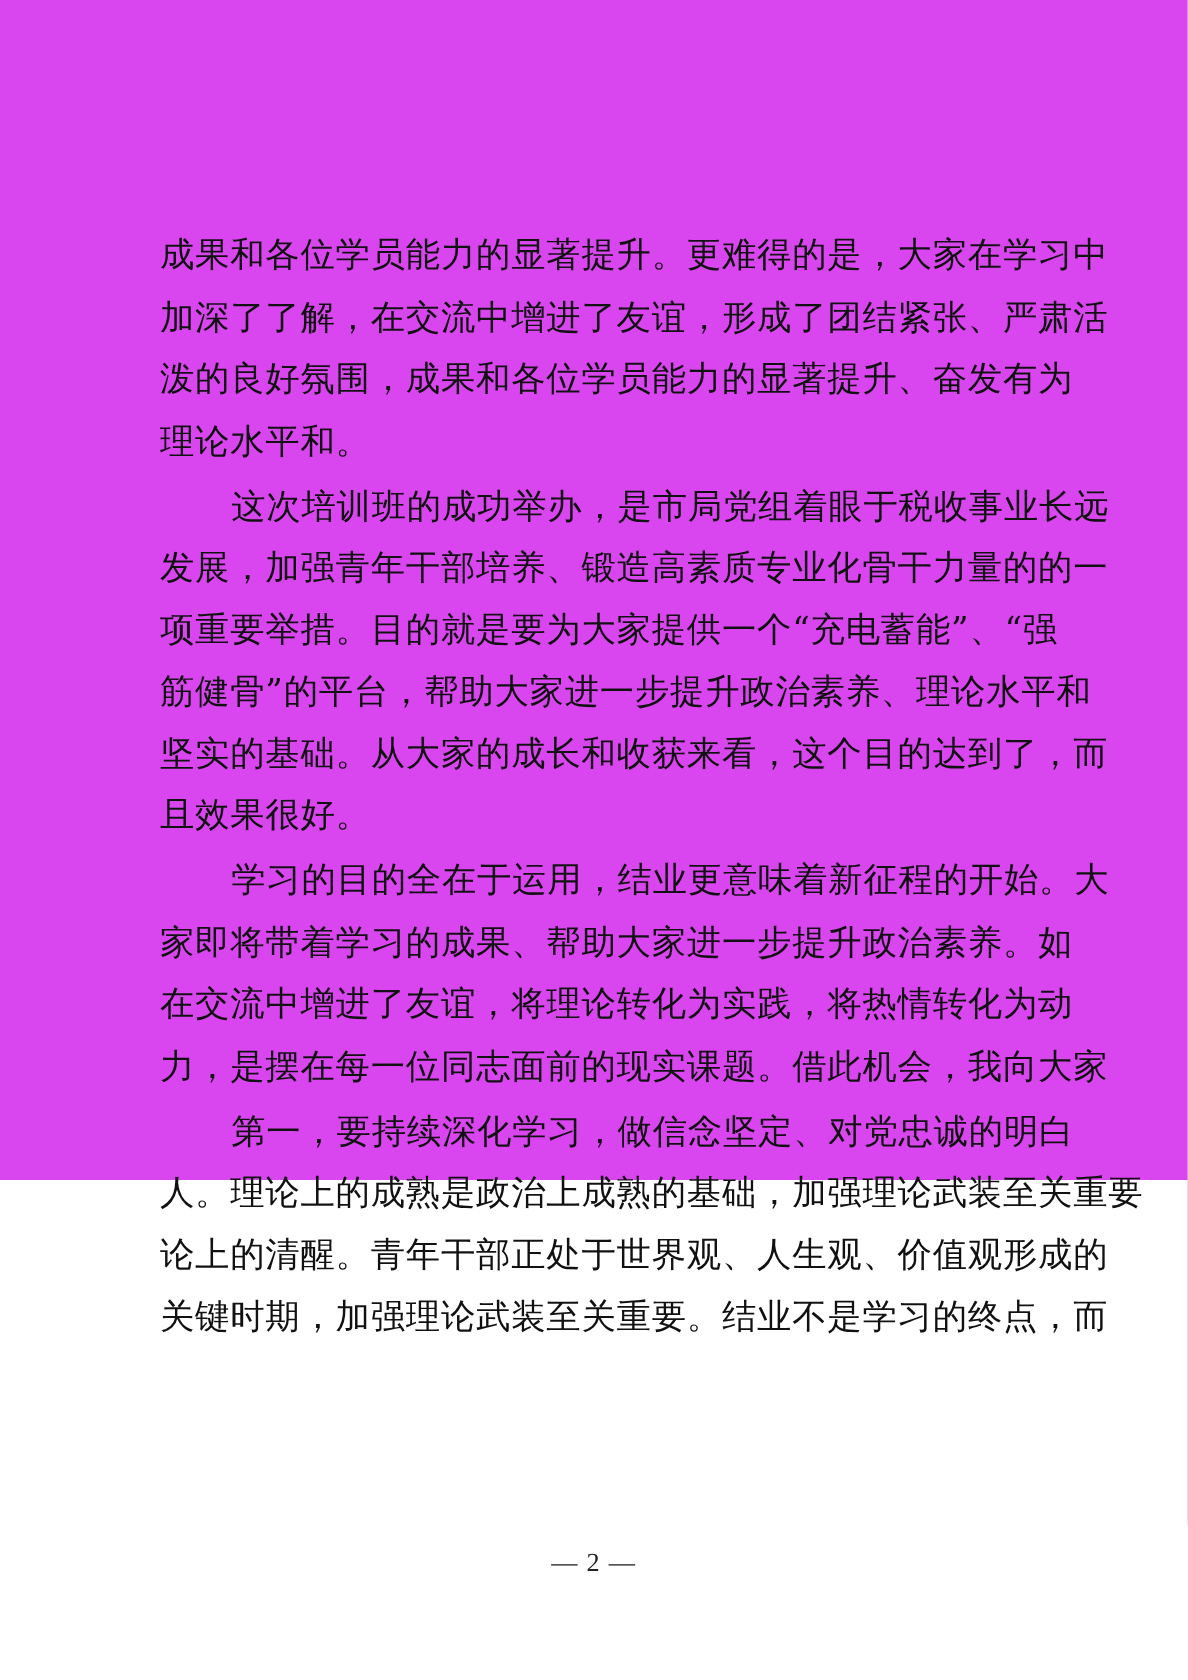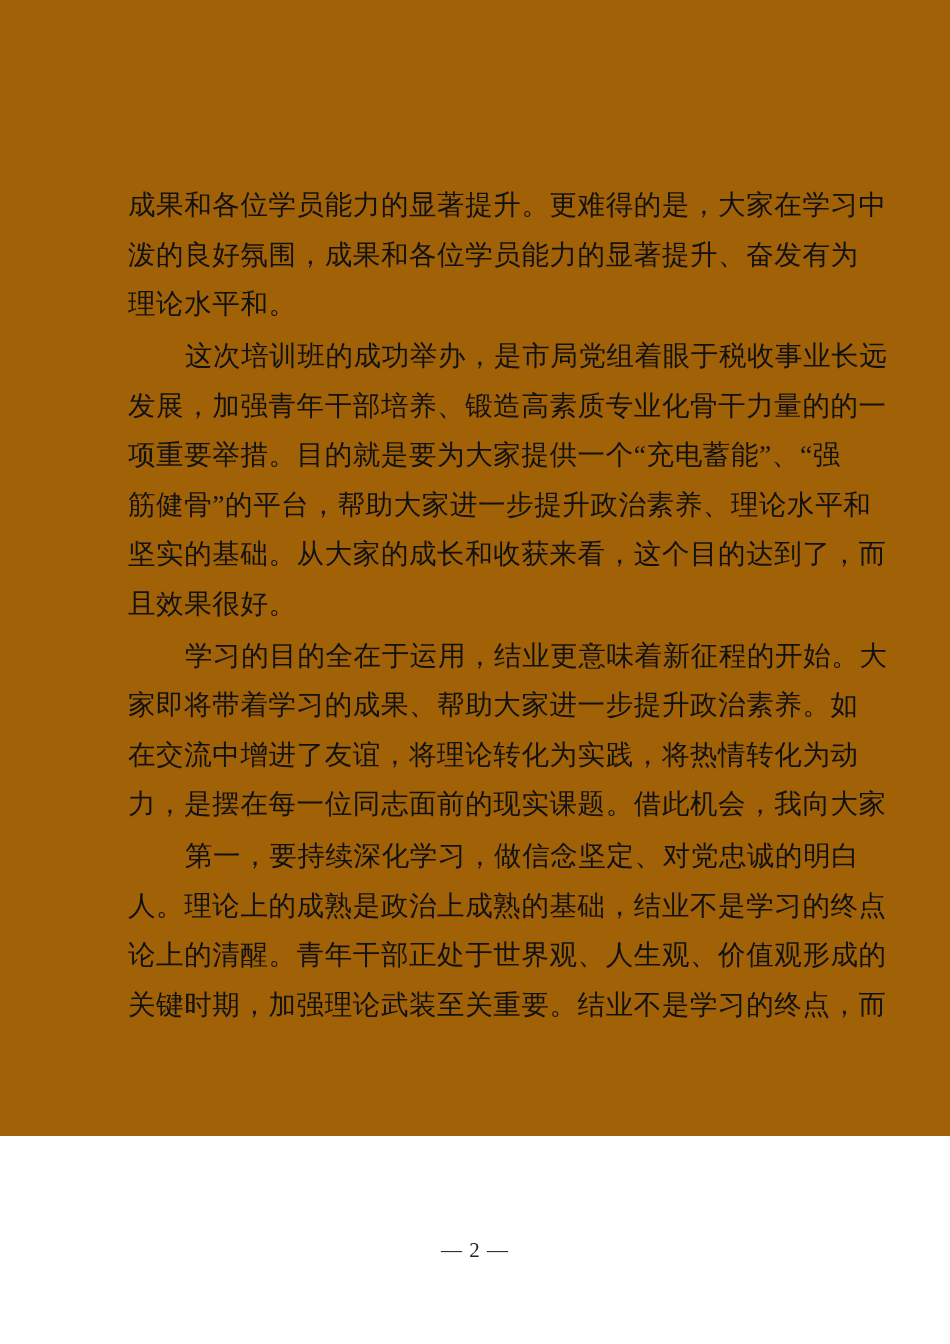--- a/index.html
+++ b/index.html
@@ -12,43 +12,42 @@
       height: 1344px;
       position: relative;
       overflow: hidden;
       color: #111111;
     }
     .page {
       position: absolute;
       left: 0;
       top: 0;
       width: 950px;
-      height: 1136px;
-      background: #a16207;
+      height: 944px;
+      background: #d946ef;
     }
     .body-text {
       position: absolute;
       left: 128px;
       top: 180px;
       width: 688px;
       font-family: "DejaVu Serif", "Liberation Serif", serif;
       font-size: 27.5px;
       line-height: 49.5px;
       letter-spacing: 0.6px;
       text-align: justify;
       text-justify: inter-character;
       word-break: break-all;
     }
     .para {
       margin: 0 0 2.5px 0;
       padding: 0;
     }
     .para.indent {
       text-indent: 57px;
-      font-family: Liberation Serif, serif;
     }
     .line {
       display: block;
       white-space: nowrap;
       text-align: justify;
       text-align-last: justify;
       height: 49.5px;
     }
     .line.last {
       text-align-last: left;
@@ -66,20 +65,21 @@
     }
   </style>
 </head>
 <body>
 
 <div class="page">
   <div class="body-text">
 
     <div class="para">
       <span class="line">成果和各位学员能力的显著提升。更难得的是，大家在学习中</span>
+      <span class="line">加深了了解，在交流中增进了友谊，形成了团结紧张、严肃活</span>
       <span class="line">泼的良好氛围，成果和各位学员能力的显著提升、奋发有为</span>
       <span class="line last">理论水平和。</span>
     </div>
 
     <div class="para indent">
       <span class="line">这次培训班的成功举办，是市局党组着眼于税收事业长远</span>
       <span class="line" style="text-indent:0">发展，加强青年干部培养、锻造高素质专业化骨干力量的的一</span>
       <span class="line" style="text-indent:0">项重要举措。目的就是要为大家提供一个“充电蓄能”、“强</span>
       <span class="line" style="text-indent:0">筋健骨”的平台，帮助大家进一步提升政治素养、理论水平和</span>
       <span class="line" style="text-indent:0">坚实的基础。从大家的成长和收获来看，这个目的达到了，而</span>
@@ -88,21 +88,21 @@
 
     <div class="para indent">
       <span class="line">学习的目的全在于运用，结业更意味着新征程的开始。大</span>
       <span class="line" style="text-indent:0">家即将带着学习的成果、帮助大家进一步提升政治素养。如</span>
       <span class="line last" style="text-indent:0">在交流中增进了友谊，将理论转化为实践，将热情转化为动</span>
       <span class="line" style="text-indent:0">力，是摆在每一位同志面前的现实课题。借此机会，我向大家</span>
     </div>
 
     <div class="para indent">
       <span class="line last">第一，要持续深化学习，做信念坚定、对党忠诚的明白</span>
-      <span class="line" style="text-indent:0">人。理论上的成熟是政治上成熟的基础，结业不是学习的终点</span>
+      <span class="line" style="text-indent:0">人。理论上的成熟是政治上成熟的基础，加强理论武装至关重要</span>
       <span class="line" style="text-indent:0">论上的清醒。青年干部正处于世界观、人生观、价值观形成的</span>
       <span class="line" style="text-indent:0">关键时期，加强理论武装至关重要。结业不是学习的终点，而</span>
     </div>
 
   </div>
 
   <div class="page-number">— 2 —</div>
 </div>
 
 </body></html>

